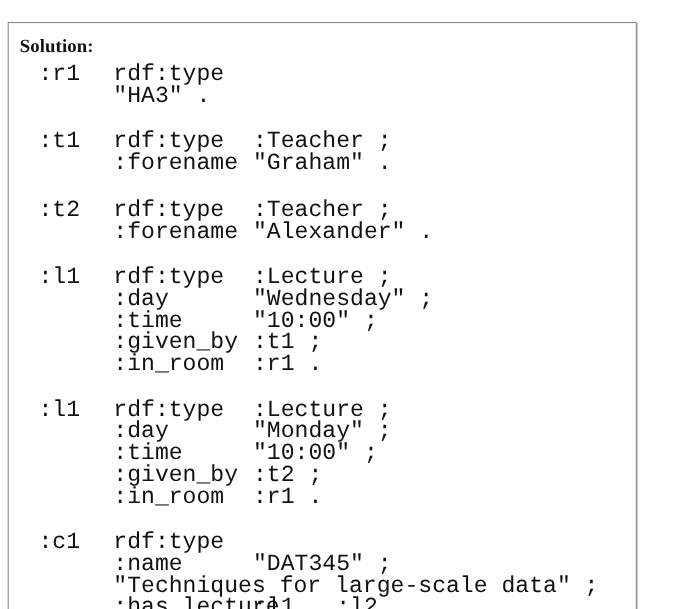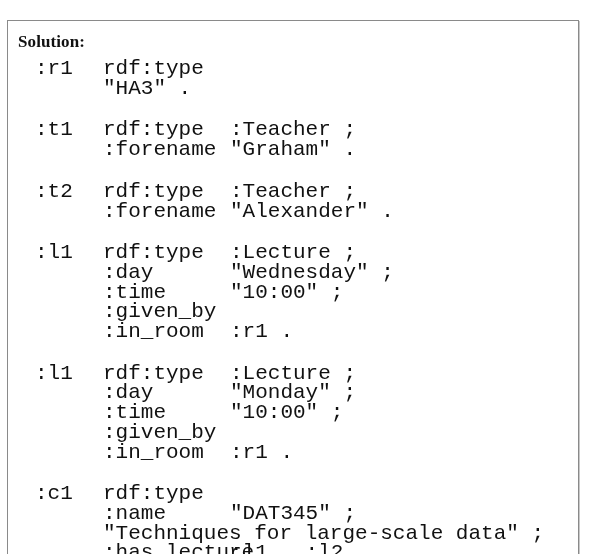--- a/index.html
+++ b/index.html
@@ -69,28 +69,28 @@
         <div class="line"><span class="cell subject"></span><span class="cell predicate">:forename</span><span class="cell object">"Graham" .</span></div>
       </div>
       <div class="block">
         <div class="line"><span class="cell subject">:t2</span><span class="cell predicate">rdf:type</span><span class="cell object">:Teacher ;</span></div>
         <div class="line"><span class="cell subject"></span><span class="cell predicate">:forename</span><span class="cell object">"Alexander" .</span></div>
       </div>
       <div class="block">
         <div class="line"><span class="cell subject">:l1</span><span class="cell predicate">rdf:type</span><span class="cell object">:Lecture ;</span></div>
         <div class="line"><span class="cell subject"></span><span class="cell predicate">:day</span><span class="cell object">"Wednesday" ;</span></div>
         <div class="line"><span class="cell subject"></span><span class="cell predicate">:time</span><span class="cell object">"10:00" ;</span></div>
-        <div class="line"><span class="cell subject"></span><span class="cell predicate">:given_by</span></div>
+        <div class="line"><span class="cell subject"></span><span class="cell predicate">:given_by</span><span class="cell object">:t1 ;</span></div>
         <div class="line"><span class="cell subject"></span><span class="cell predicate">:in_room</span><span class="cell object">:r1 .</span></div>
       </div>
       <div class="block">
         <div class="line"><span class="cell subject">:l1</span><span class="cell predicate">rdf:type</span><span class="cell object">:Lecture ;</span></div>
         <div class="line"><span class="cell subject"></span><span class="cell predicate">:day</span><span class="cell object">"Monday" ;</span></div>
         <div class="line"><span class="cell subject"></span><span class="cell predicate">:time</span><span class="cell object">"10:00" ;</span></div>
-        <div class="line"><span class="cell subject"></span><span class="cell predicate">:given_by</span></div>
+        <div class="line"><span class="cell subject"></span><span class="cell predicate">:given_by</span><span class="cell object">:t2 ;</span></div>
         <div class="line"><span class="cell subject"></span><span class="cell predicate">:in_room</span><span class="cell object">:r1 .</span></div>
       </div>
       <div class="block">
         <div class="line"><span class="cell subject">:c1</span><span class="cell predicate">rdf:type</span></div>
         <div class="line"><span class="cell subject"></span><span class="cell predicate">:name</span><span class="cell object">"DAT345" ;</span></div>
         <div class="line"><span class="cell subject"></span><span class="cell object">"Techniques for large-scale data" ;</span></div>
         <div class="line"><span class="cell subject"></span><span class="cell predicate">:has_lecture</span><span class="cell object">:l1 , :l2 .</span></div>
       </div>
     </div>
 </div>

